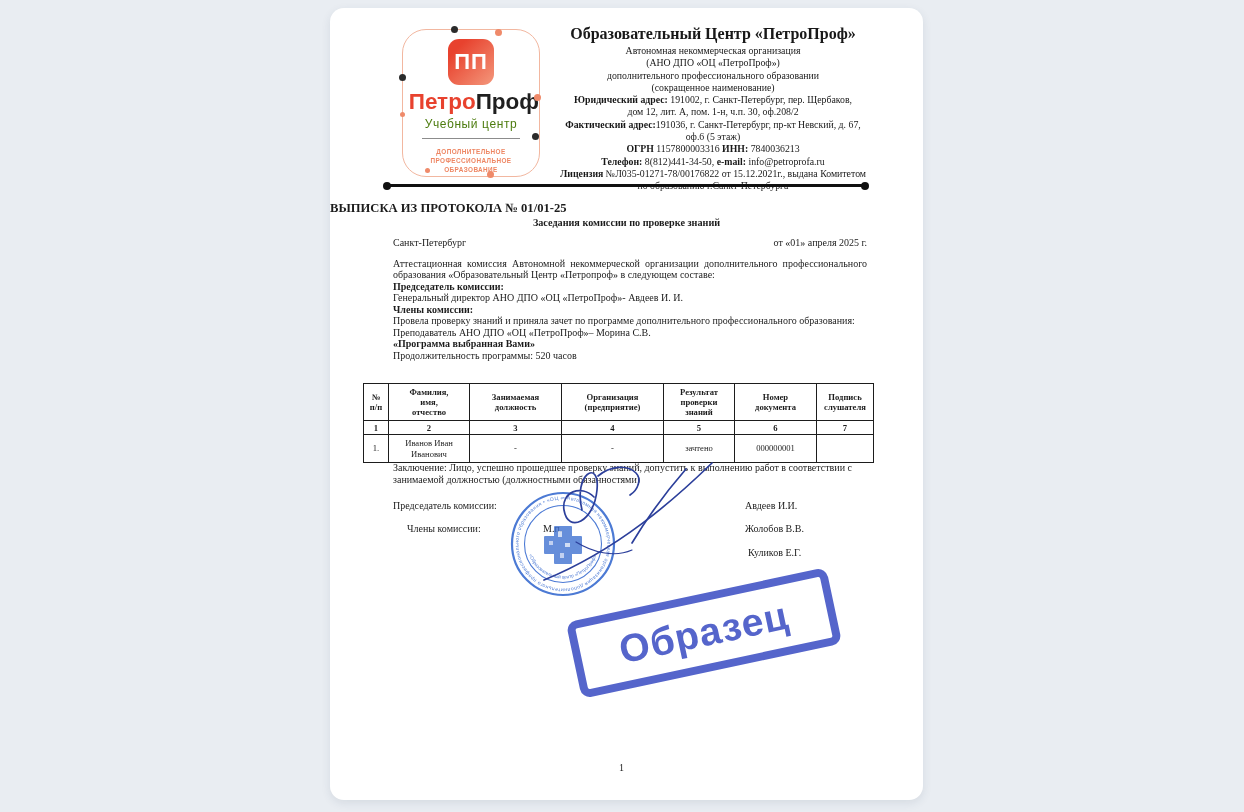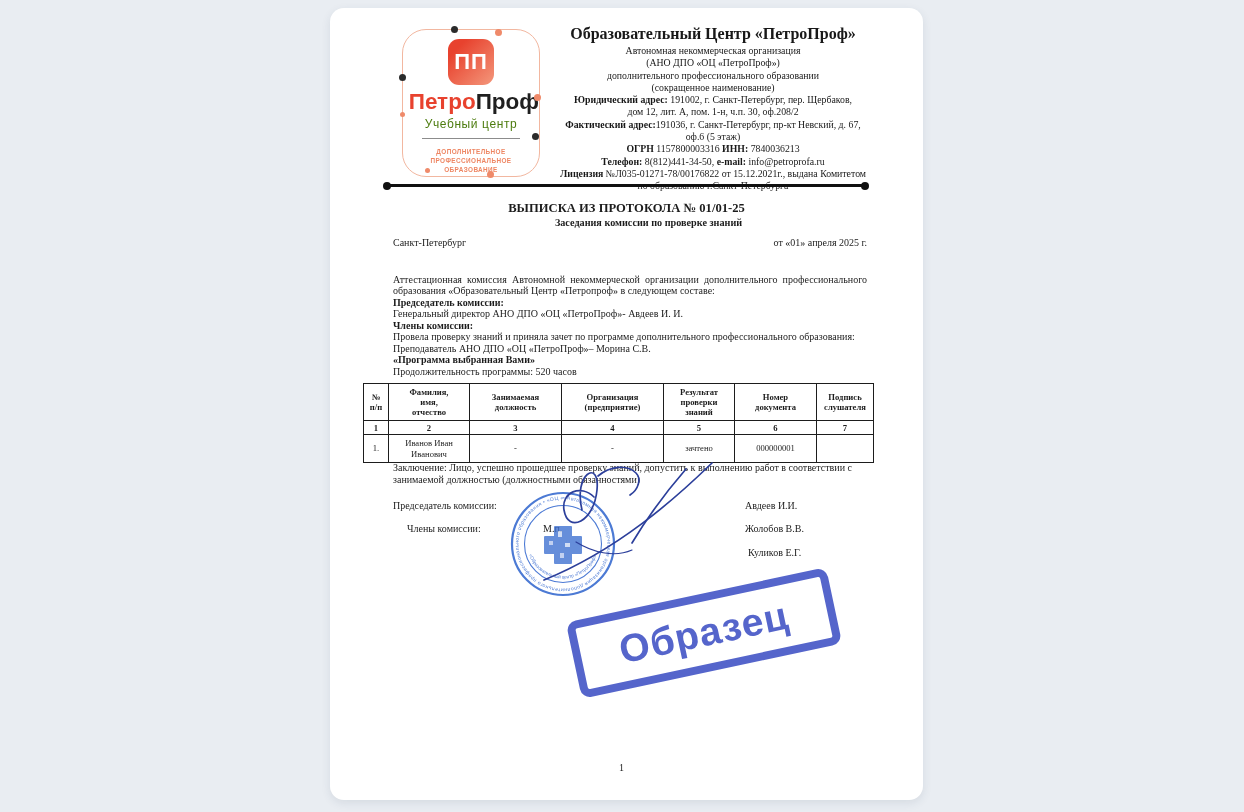--- a/index.html
+++ b/index.html
@@ -48,29 +48,29 @@
   .org-name{font-size:16px;font-weight:bold;line-height:19px;margin-bottom:2px;}
   .lh b{font-weight:bold;}
   
   .rule{position:absolute;left:57px;top:176px;width:478px;height:3.4px;background:#101010;}
   .rule::before,.rule::after{
     content:"";position:absolute;top:-2.2px;width:8px;height:8px;border-radius:50%;background:#101010;
   }
   .rule::before{left:-4px;}
   .rule::after{right:-4px;}
   
-  .doc-title{position:absolute;top:193px;left:0;width:100%;text-align:center;
+  .doc-title{position:absolute;top:193px;left:0;width:100%;text-align:left;
     font-weight:bold;font-size:12.6px;}
   .doc-subtitle{position:absolute;top:209px;left:0;width:100%;text-align:center;
-    font-weight:bold;font-size:10.2px;padding-left:22px;}
+    font-weight:bold;font-size:10.2px;}
   .meta{position:absolute;top:229px;left:63px;width:474px;display:flex;
     justify-content:space-between;font-size:10px;}
   
   .body-text{position:absolute;top:250px;left:63px;width:474px;
-    font-size:10px;line-height:11.45px;margin-top:16px;}
+    font-size:10px;line-height:11.45px;}
   .body-text p{margin:0;}
   .j{text-align:justify;}
   .b{font-weight:bold;}
   
   .doc-table{position:absolute;top:375px;left:33px;border-collapse:collapse;
     font-size:8.6px;text-align:center;table-layout:fixed;width:510px;}
   .doc-table td{border:1px solid #1d1d1d;padding:1px 2px;vertical-align:middle;
     overflow:hidden;}
   .th-cell{font-weight:bold;white-space:pre-line;height:34px;line-height:10.3px;}
   .num-row td{font-weight:bold;height:11px;line-height:10px;}

